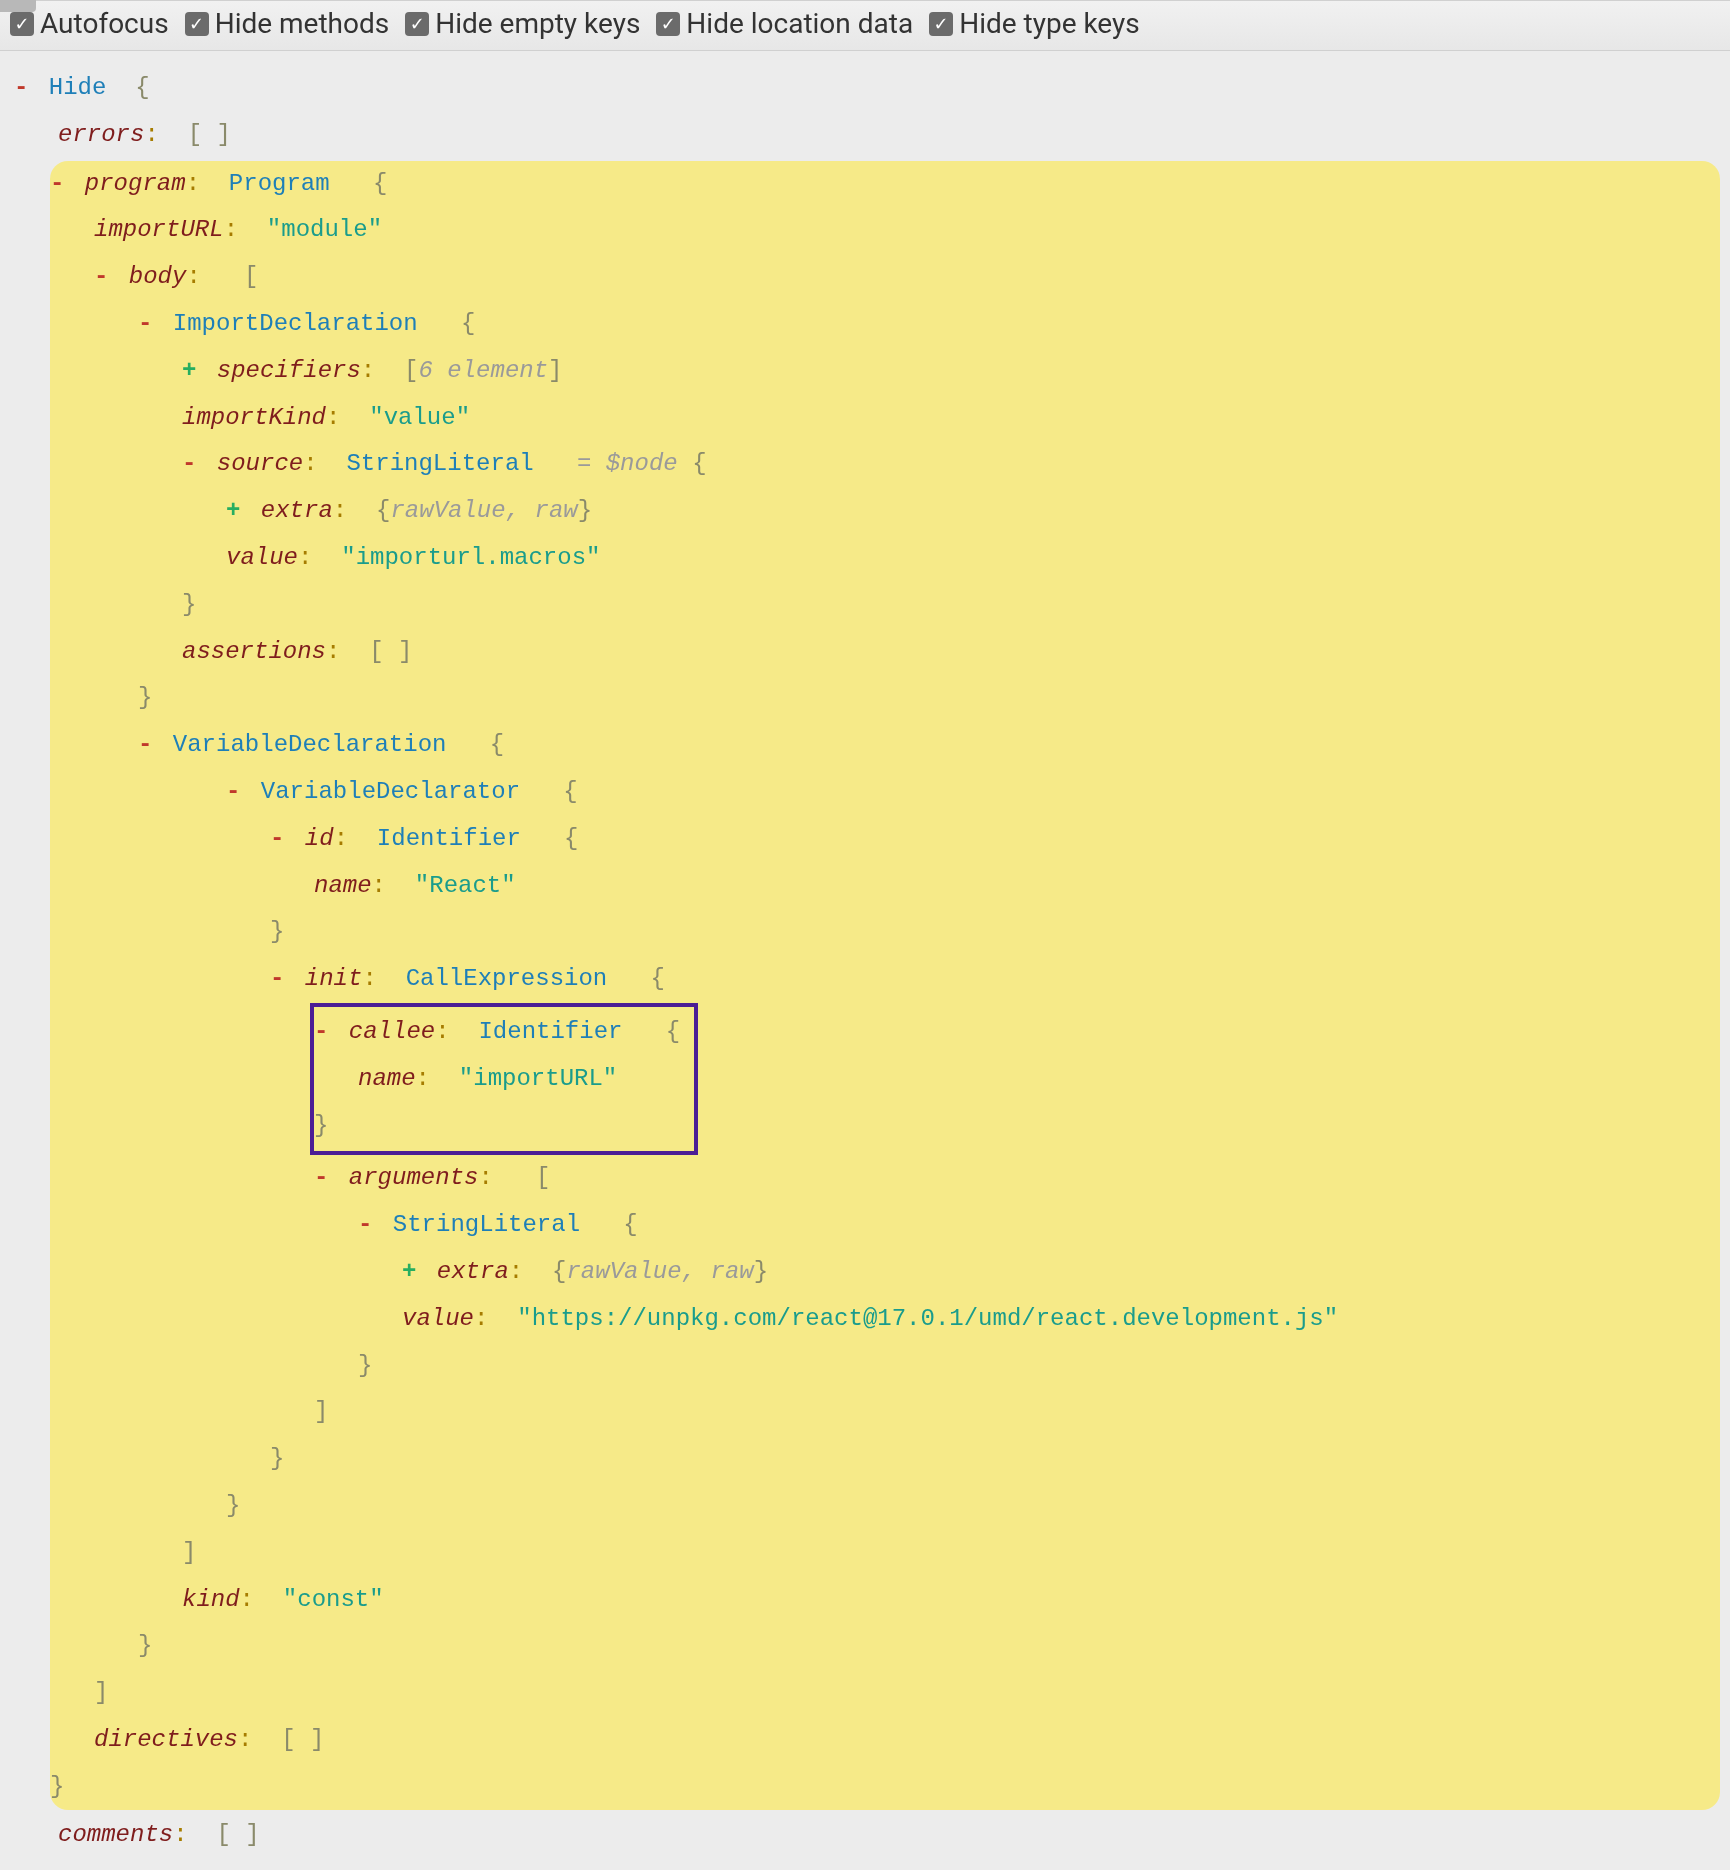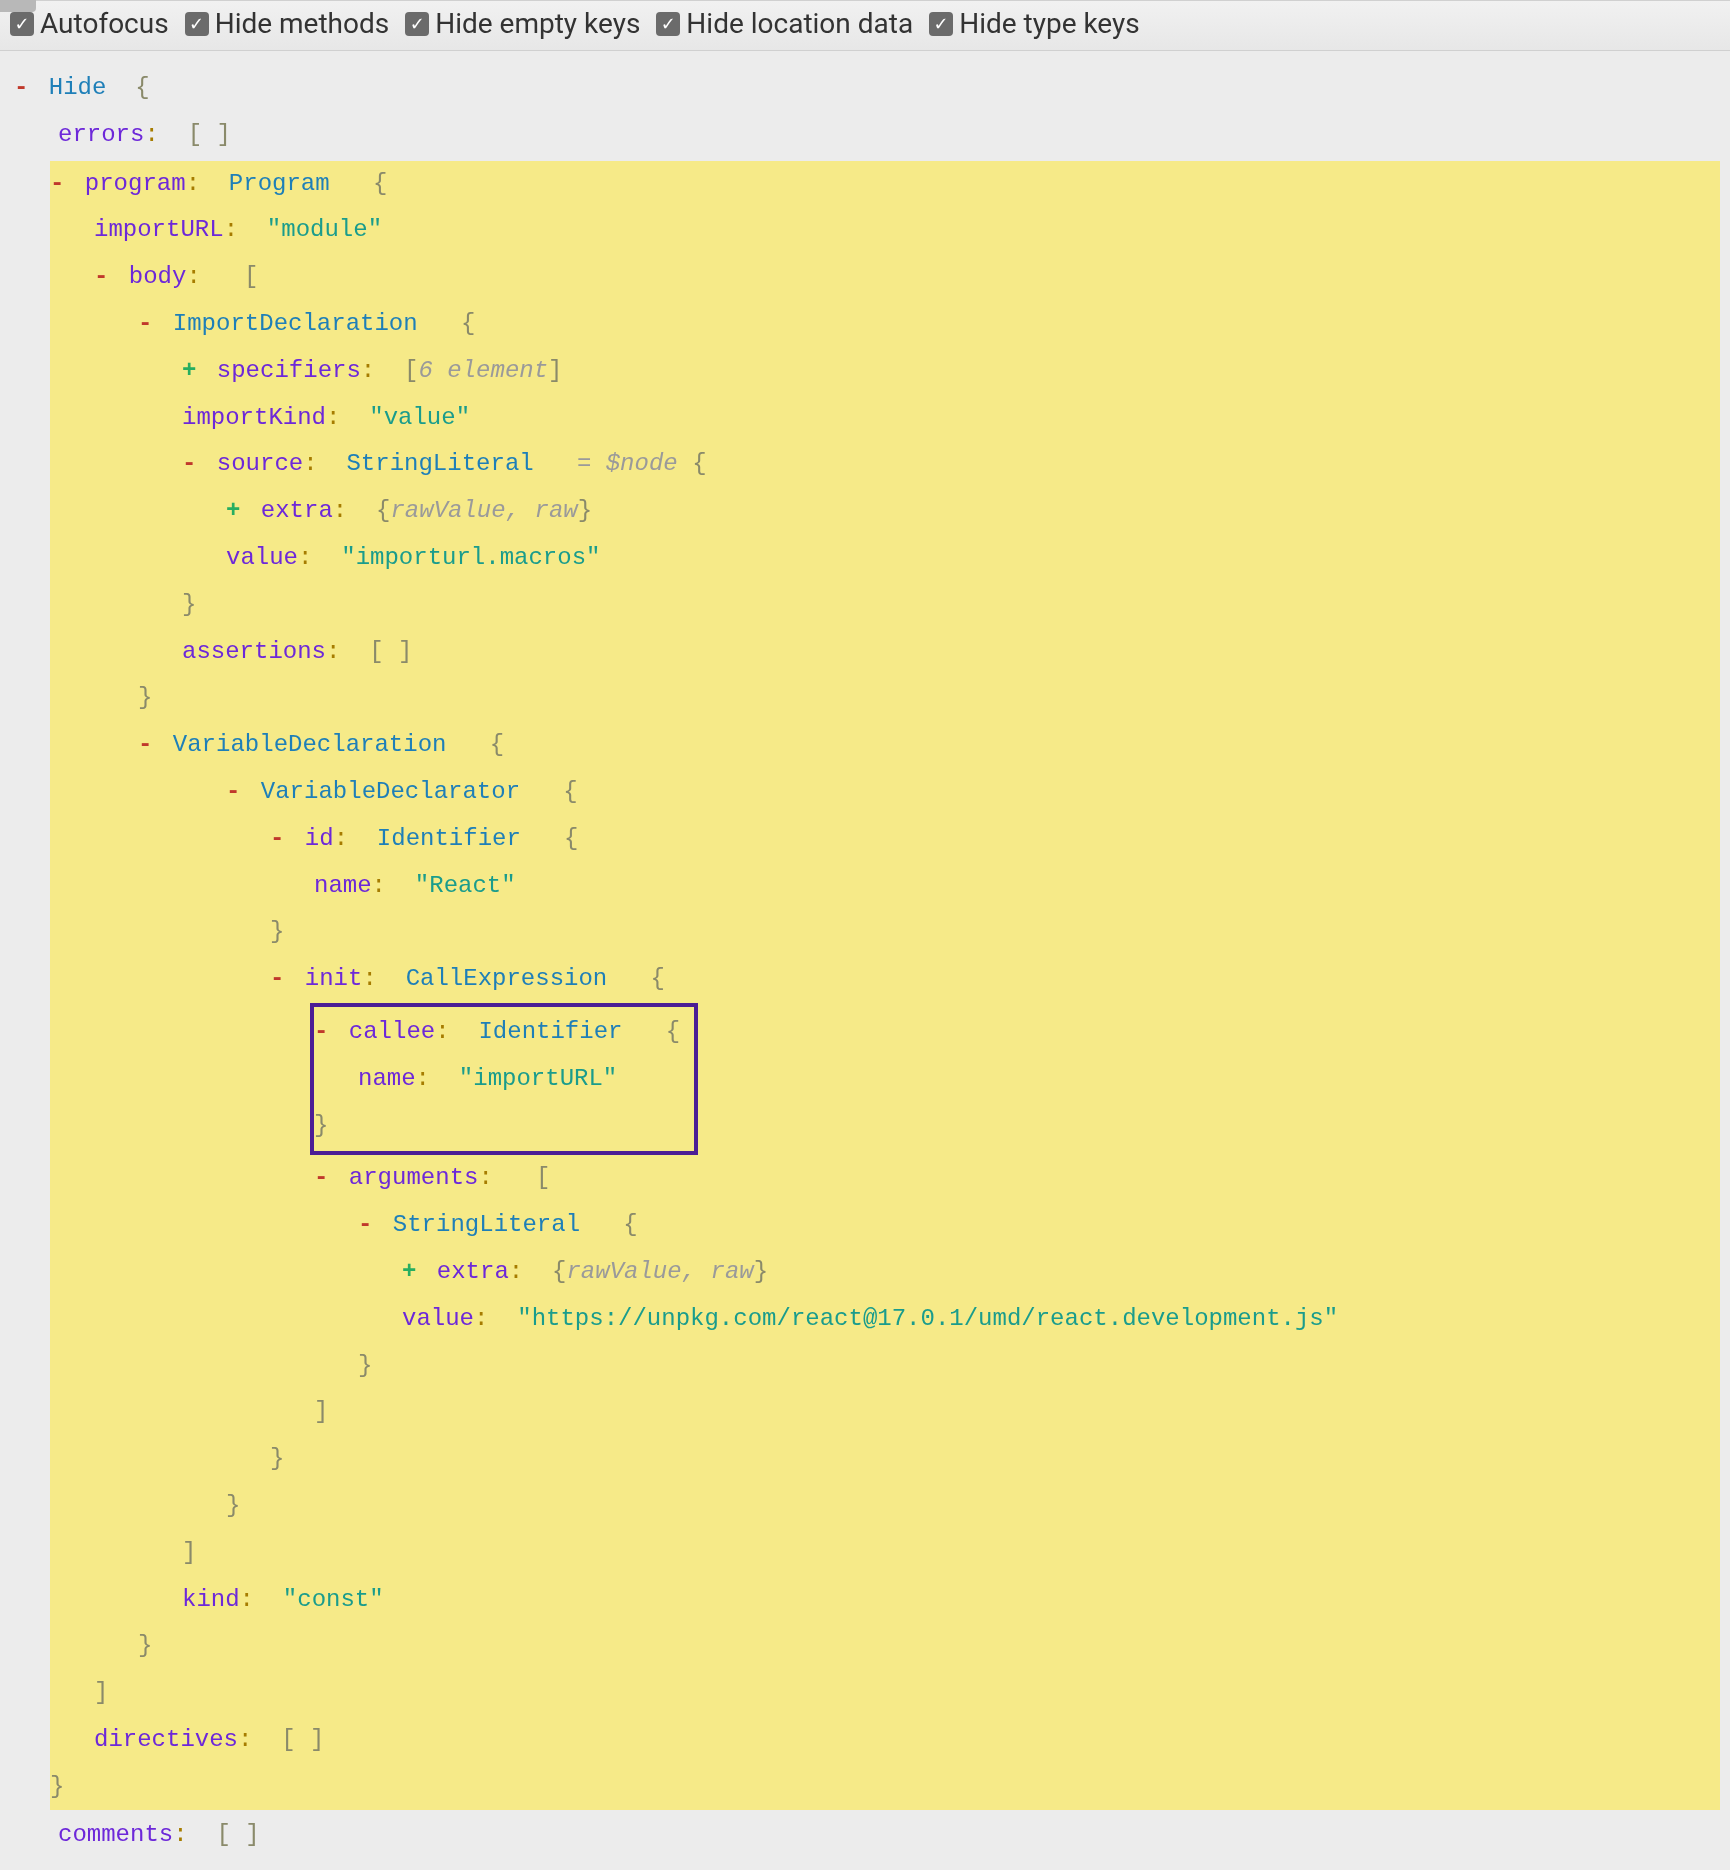--- a/index.html
+++ b/index.html
@@ -62,30 +62,31 @@
     padding: 14px 10px 40px 14px;
     line-height: 1.95;
     white-space: nowrap;
   }
   .lvl {
     padding-left: 44px;
   }
 
   .sign-minus { color: #c0392b; font-weight: bold; padding-right: 6px; cursor: pointer; }
   .sign-plus  { color: #27ae60; font-weight: bold; padding-right: 6px; cursor: pointer; }
-  .key   { color: #6d28d9; }
+  .key   { color: #7f1d1d; font-style: italic; }
   .colon { color: #a67c00; }
   .nodeType { color: #1e7fb8; }
   .punct { color: #8a8a6a; }
   .str   { color: #1a9c8c; }
   .meta  { color: #9a9a9a; font-style: italic; }
   .meta-nonital { color: #9a9a9a; }
 
   .hlbg {
     background: #f6ea88;
+    border-radius: 18px;
   }
   .hlbox {
     display: block;
     margin: 2px 0 2px -8px;
     padding-right: 10px;
   }
 
   .redbox {
     border: 4px solid #4c1d95;
     display: inline-block;

